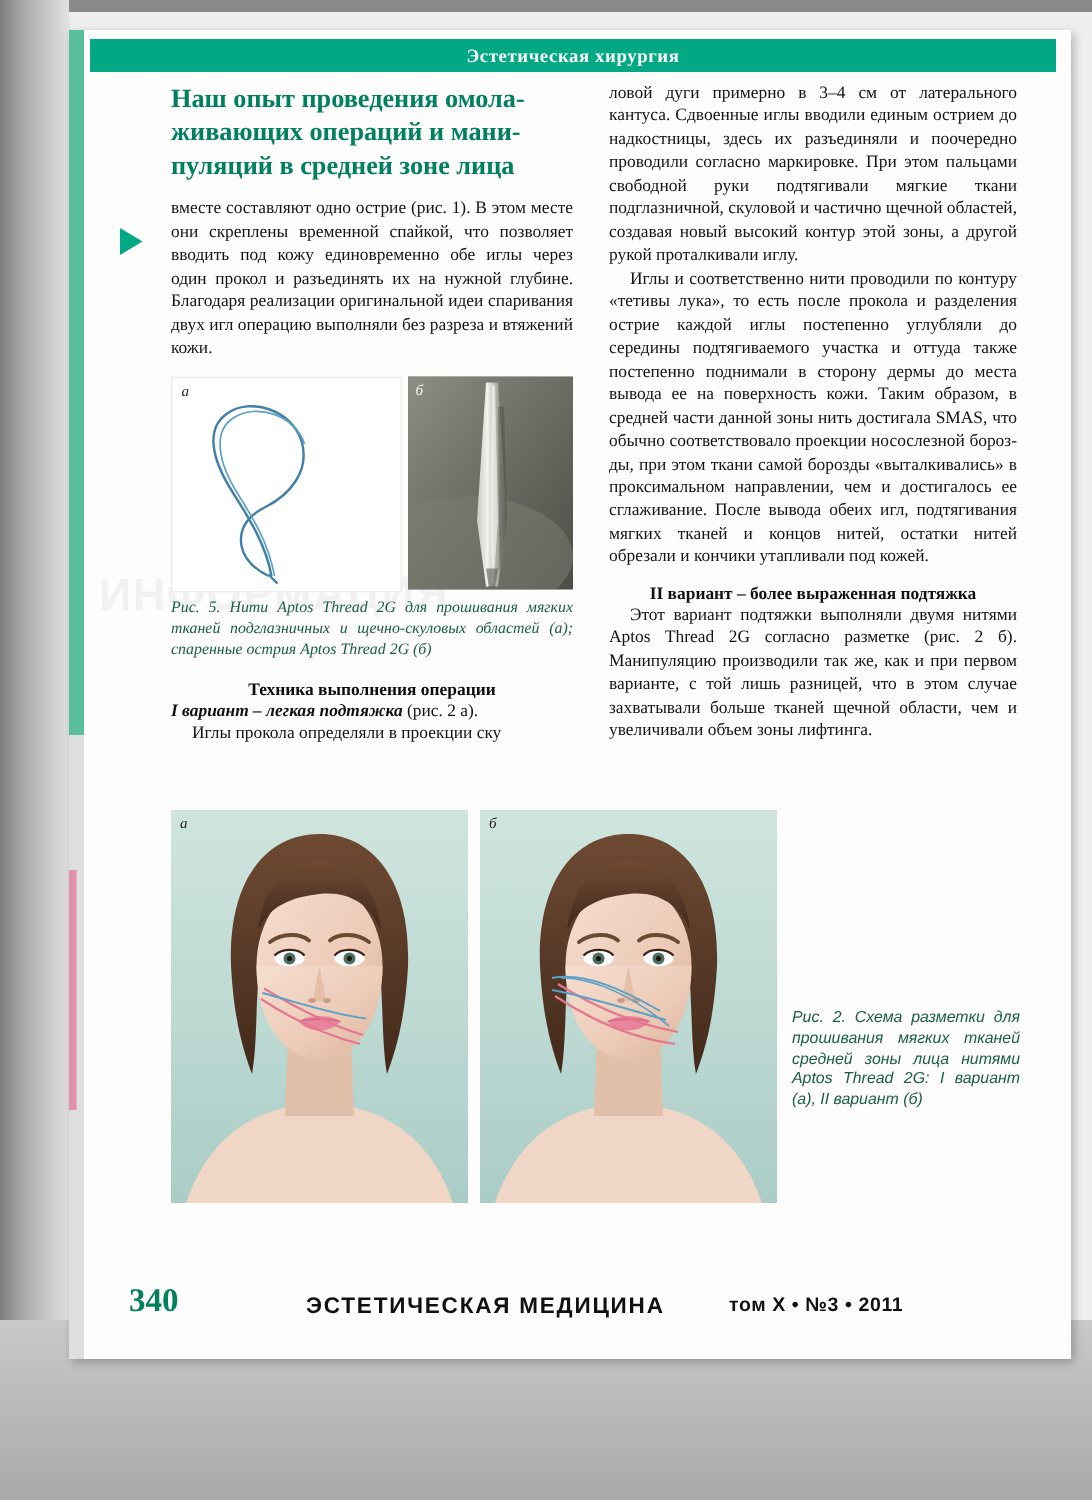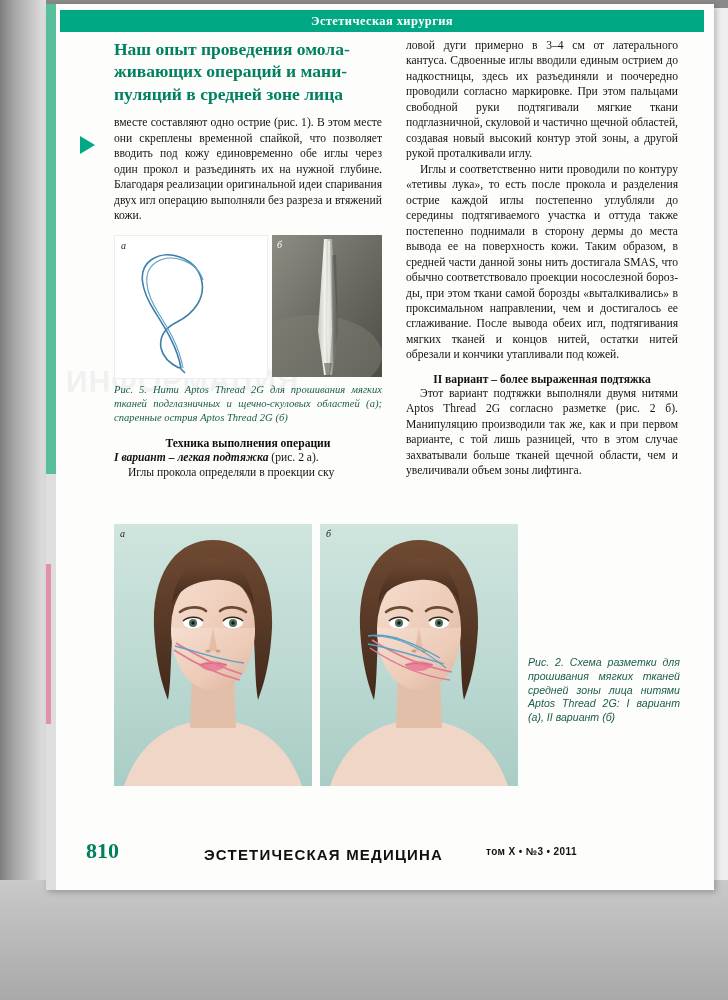--- a/index.html
+++ b/index.html
@@ -32,21 +32,21 @@
     background: linear-gradient(to bottom, #c9c9c9, #a9a9a9);
   }
   .spine {
     position: absolute;
     left: 0; top: 0; width: 46px; height: 1000px;
     background: linear-gradient(to right, #7d7d7d, #a5a5a5 30%, #c8c8c8 70%, #e2e2e2 100%);
   }
   .page {
     position: absolute;
     left: 46px;
-    top: 4px;
+    top: 20px;
     width: 668px;
     height: 886px;
     background: #fdfdfb;
     box-shadow: 2px 2px 6px rgba(0,0,0,0.25);
     overflow: hidden;
   }
   .page-edge-green {
     position: absolute;
     left: 0; top: 0; width: 10px; height: 886px;
     background: linear-gradient(to bottom, #3bb38a 0px, #3bb38a 470px, #d9d9d9 470px, #d9d9d9 886px);
@@ -242,21 +242,21 @@
     font-size: 15px;
     font-weight: bold;
     letter-spacing: 1.2px;
     color: #111;
     font-family: "Liberation Sans", sans-serif;
   }
   .issue {
     position: absolute;
     left: 400px;
     top: 8px;
-    font-size: 10px;
+    font-size: 13px;
     font-weight: bold;
     color: #111;
     letter-spacing: 0.4px;
     font-family: "Liberation Sans", sans-serif;
   }
   .ghost {
     position: absolute;
     left: 20px;
     top: 360px;
     font-size: 30px;
@@ -455,20 +455,20 @@
             <path d="M48 112 C70 108 96 120 120 134" stroke="#5aa0c8" stroke-width="1.3" fill="none"></path>
             <path d="M48 120 C70 124 96 132 124 140" stroke="#5aa0c8" stroke-width="1.3" fill="none"></path>
             <path d="M54 112 C78 112 104 126 126 144" stroke="#5aa0c8" stroke-width="1.1" fill="none"></path>
           </svg>
         </div>
       </div>
 
       <div class="fig2cap">Рис. 2. Схема разметки для прошива­ния мягких тканей средней зоны лица нитями Aptos Thread 2G: I вариант (а), II вариант (б)</div>
 
       <div class="footer">
-        <span class="page-num">810</span>
+        <span class="page-num">340</span>
         <span class="journal">ЭСТЕТИЧЕСКАЯ МЕДИЦИНА</span>
         <span class="issue">том X • №3 • 2011</span>
       </div>
 
     </div>
   </div>
 </div>
 
 </body></html>

